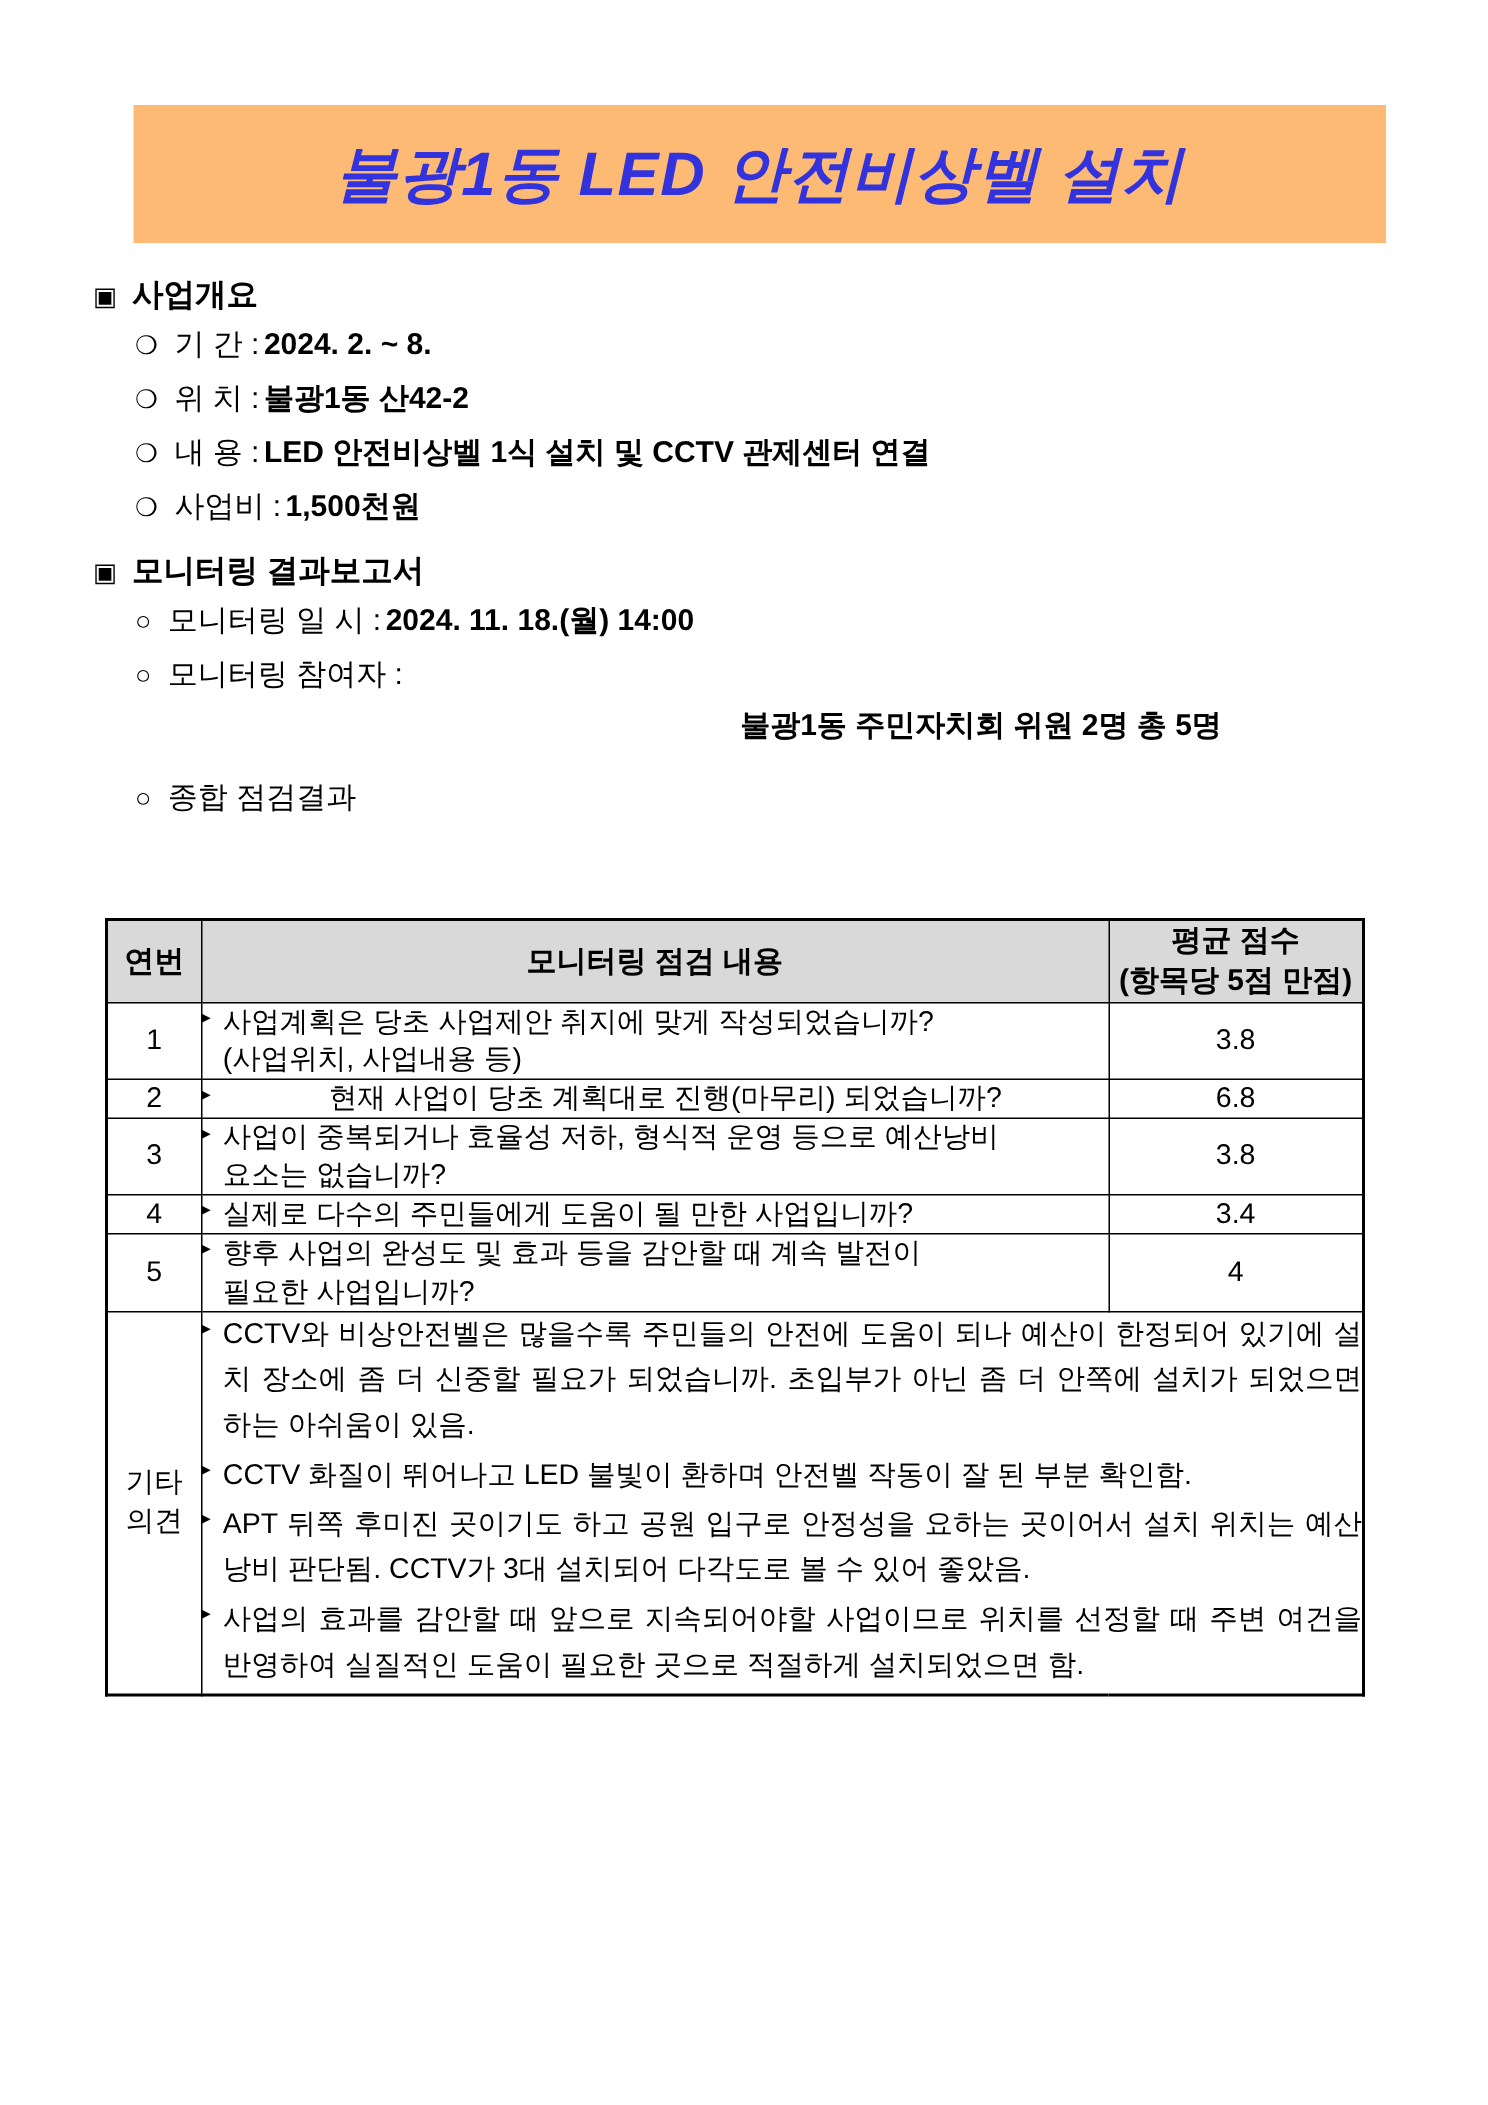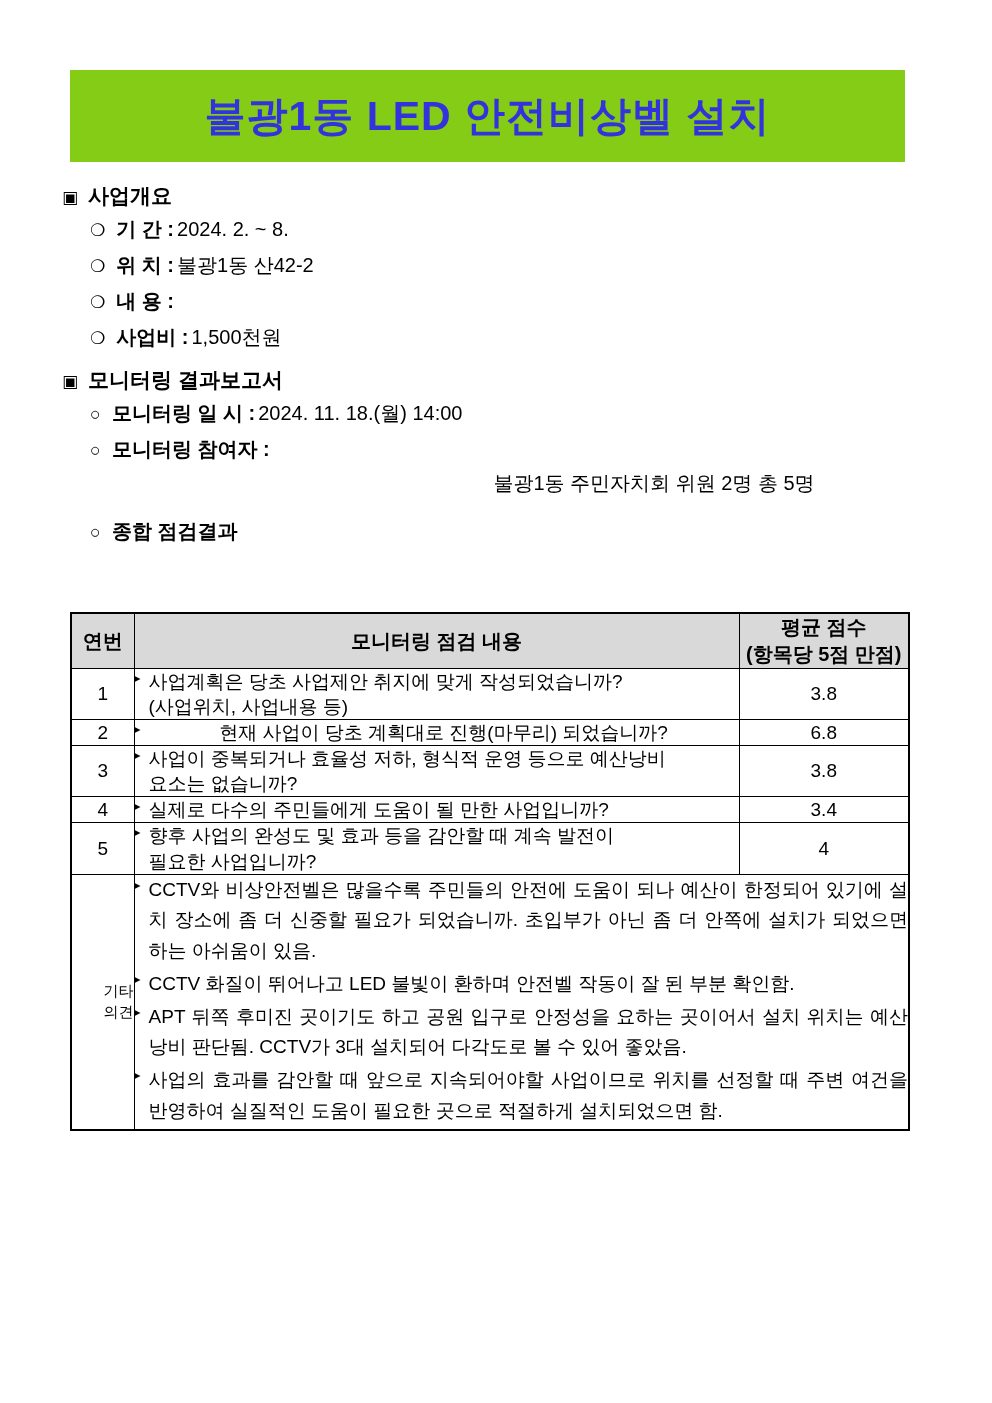--- a/index.html
+++ b/index.html
@@ -12,28 +12,29 @@
     height: 1403px;
     font-family: "Liberation Sans", "DejaVu Sans", sans-serif;
     color: #000000;
     position: relative;
     overflow: hidden;
   }
 
   
   .title-banner {
     position: absolute;
-    left: 70px;
+    left: 89px;
     top: 70px;
     width: 835px;
     height: 92px;
-    background: #84cc16;
+    background: #fdba74;
     display: flex;
     align-items: center;
     justify-content: center;
+    font-style: italic;
   }
   .title-text {
     color: #3333dd;
     font-size: 41px;
     font-weight: bold;
     letter-spacing: 1px;
     white-space: nowrap;
   }
 
   
@@ -69,25 +70,25 @@
   .item .ring {
     font-size: 17px;
     font-weight: bold;
     margin-right: 11px;
   }
   .item .ring.thin {
     font-weight: normal;
     font-size: 18px;
   }
   .item .lbl {
-    font-weight: bold;
+    font-weight: normal;
     margin-right: 3px;
   }
   .item .val {
-    font-weight: normal;
+    font-weight: bold;
   }
   .item.cont {
     margin-left: 316px;
     font-weight: normal;
     margin-top: -2px;
     justify-content: center;
   }
 
   .gap-sm { height: 6px; }
   .gap-md { height: 12px; }
@@ -143,22 +144,22 @@
   }
   .bul .tri {
     font-size: 12px;
     line-height: 1.55;
     margin-right: 8px;
     flex: 0 0 auto;
   }
   .bul .txt { flex: 1 1 auto; }
 
   td.etc-label {
-    text-align: right;
-    font-size: 15px;
+    text-align: center;
+    font-size: 19px;
     line-height: 1.35;
     vertical-align: middle;
   }
   td.etc-body {
     padding: 8px 6px 8px 10px;
     font-size: 19px;
   }
   td.etc-body .bul {
     margin-bottom: 2px;
   }
@@ -191,20 +192,21 @@
     <span class="val">2024. 2. ~ 8.</span>
   </div>
   <div class="item">
     <span class="ring">❍</span>
     <span class="lbl">위  치 :</span>
     <span class="val">불광1동 산42-2</span>
   </div>
   <div class="item">
     <span class="ring">❍</span>
     <span class="lbl">내  용 :</span>
+    <span class="val">LED 안전비상벨 1식 설치 및 CCTV 관제센터 연결</span>
   </div>
   <div class="item">
     <span class="ring">❍</span>
     <span class="lbl">사업비 :</span>
     <span class="val">1,500천원</span>
   </div>
 
   <div class="gap-sm"></div>
 
   <div class="sec-head">

